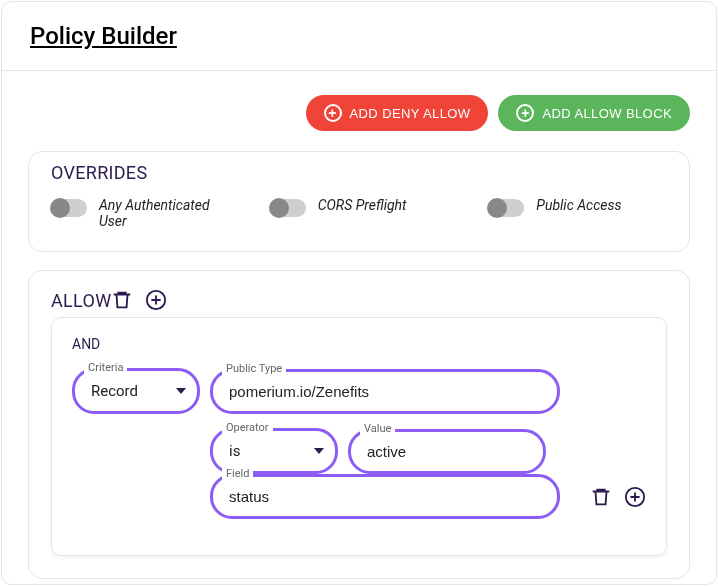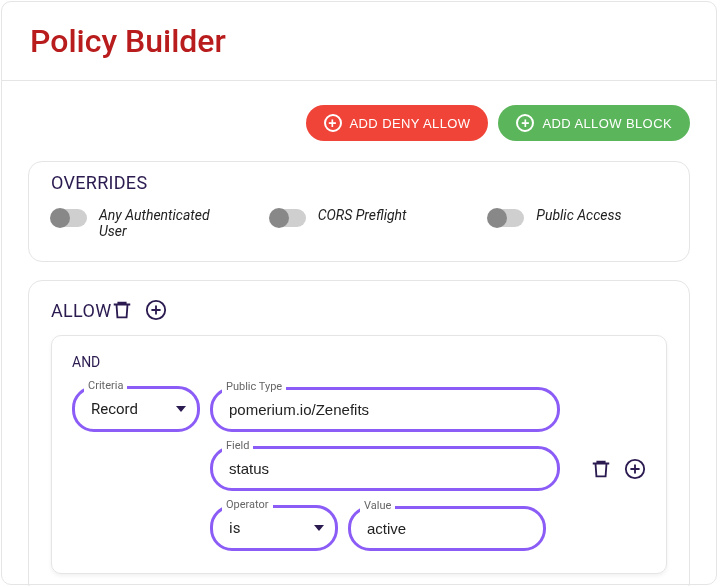--- a/index.html
+++ b/index.html
@@ -16,23 +16,24 @@
     width: 716px;
     height: 584px;
     margin: 1px;
     background: #fff;
   }
   .header {
     padding: 20px 28px;
     border-bottom: 1px solid #e5e5e5;
   }
   .header h1 {
-    font-size: 32px;
+    font-size: 24px;
     font-weight: 500;
-    color: #b91c1c;
+    color: #000000;
+    text-decoration: underline;
   }
   .content {
     padding: 24px 26px 0 26px;
   }
   .top-buttons {
     display: flex;
     justify-content: flex-end;
     gap: 10px;
     margin-bottom: 20px;
   }
@@ -126,21 +127,21 @@
     left: -1px;
   }
   .toggle-label {
     font-size: 14px;
     color: #222;
   }
   .inner-card {
     border: 1px solid #e5e5e5;
     border-radius: 10px;
     padding: 18px 20px 22px 20px;
-    margin-top: 14px;
+    margin-top: 6px;
     box-shadow: 0 2px 4px rgba(0,0,0,0.06);
   }
   .inner-title {
     font-size: 14px;
     color: #2b1b50;
     font-weight: 400;
     margin-bottom: 16px;
   }
   .fields-row {
     display: flex;
@@ -269,49 +270,49 @@
             <span class="field-label">Criteria</span>
             <div class="field-input">Record</div>
             <span class="caret"></span>
           </div>
           <div class="field w-record">
             <span class="field-label">Public Type</span>
             <input class="field-input" value="pomerium.io/Zenefits" style="">
           </div>
         </div>
 
+        <div class="fields-row fields-row-indent" style="margin-bottom:0;">
+          <div class="field select w-op">
+            <span class="field-label">Operator</span>
+            <div class="field-input">is</div>
+            <span class="caret"></span>
+          </div>
+          <div class="field w-val">
+            <span class="field-label">Value</span>
+            <input class="field-input" value="active" style="">
+          </div>
+        </div>
+
         <div class="fields-row fields-row-indent">
           <div class="field w-record">
             <span class="field-label">Field</span>
             <input class="field-input" value="status" style="">
           </div>
           <div class="row-icons">
             <span class="icon-btn">
               <svg viewBox="0 0 24 24" fill="none" stroke="currentColor" stroke-width="2">
                   <path d="M3 6h18M8 6V4h8v2M6 6l1 14h10l1-14"></path>
                 </svg>
             </span>
             <span class="icon-btn">
               <svg viewBox="0 0 24 24" fill="none" stroke="currentColor" stroke-width="2">
                   <circle cx="12" cy="12" r="10"></circle>
                   <path d="M12 7v10M7 12h10"></path>
                 </svg>
             </span>
           </div>
         </div>
 
-        <div class="fields-row fields-row-indent" style="margin-bottom:0;">
-          <div class="field select w-op">
-            <span class="field-label">Operator</span>
-            <div class="field-input">is</div>
-            <span class="caret"></span>
-          </div>
-          <div class="field w-val">
-            <span class="field-label">Value</span>
-            <input class="field-input" value="active" style="">
-          </div>
-        </div>
-
       </div>
     </div>
 
   </div>
 </div>
 
 </body></html>

